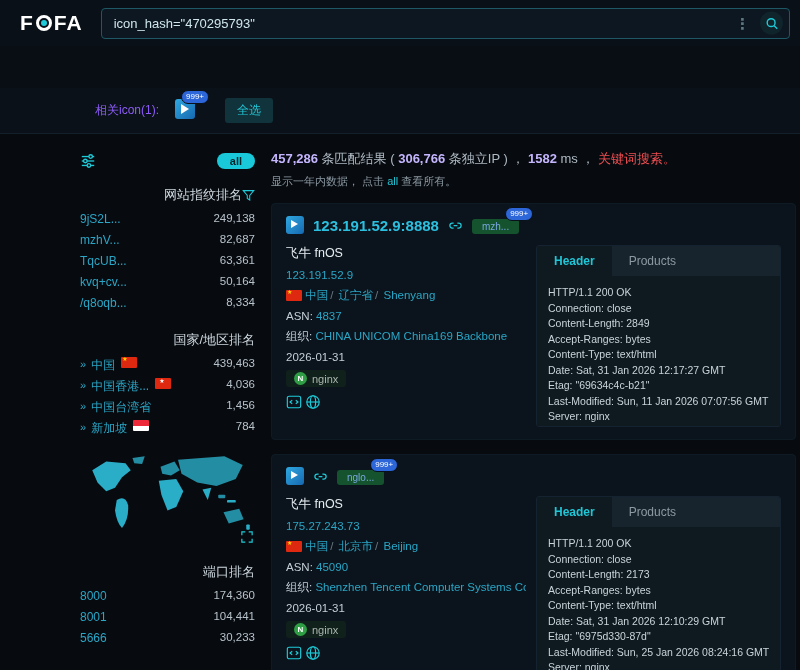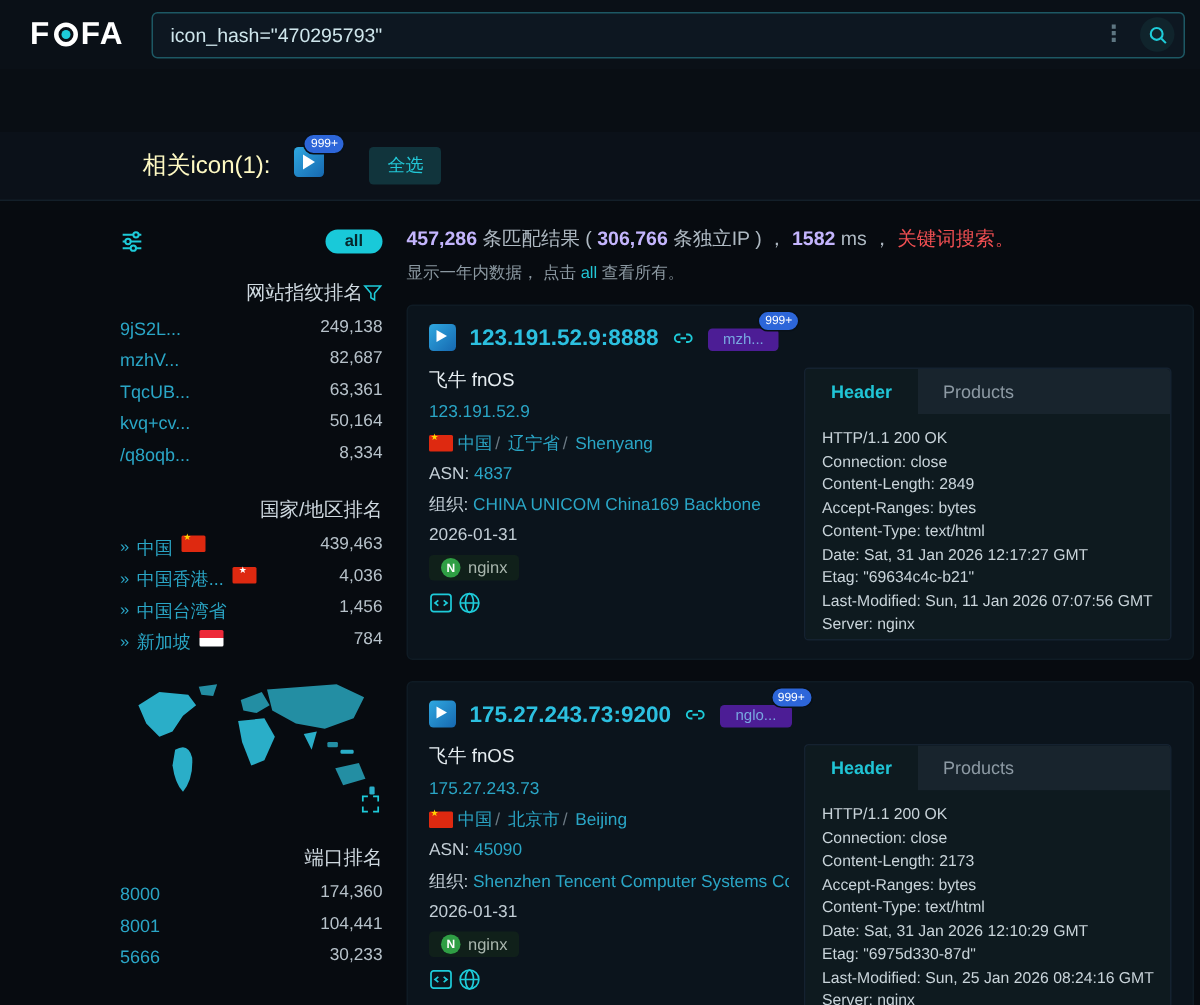--- a/index.html
+++ b/index.html
@@ -14,21 +14,21 @@
   .searchwrap { flex:1; position:relative; }
   .searchwrap input { width:100%; height:31px; background:#0d1721; border:1.5px solid #1d5864; border-radius:4px; color:#cfe6ec; font-size:13px; padding:0 70px 0 12px; outline:none; font-family:"Liberation Sans",sans-serif; }
   .search-controls { position:absolute; right:7px; top:50%; transform:translateY(-50%); display:flex; align-items:center; gap:10px; }
   .kebab { color:#5e7682; font-size:15px; font-weight:bold; cursor:pointer; line-height:1; }
   .kebab::before { content:"⋮"; }
   .search-btn { width:23px; height:23px; border-radius:50%; background:#10242c; display:flex; align-items:center; justify-content:center; cursor:pointer; }
 
   
   .band { height:42px; background:#090e14; }
   .subheader { height:46px; background:#0b1119; border-bottom:1px solid #131f29; display:flex; align-items:center; gap:16px; padding-left:95px; }
-  .related-label { font-size:16px; color:#fef9c3; }
+  .related-label { font-size:12px; color:#8b5cf6; }
   .badge-wrap { position:relative; display:inline-block; }
   .favicon { display:inline-block; width:20px; height:20px; border-radius:3px; background:linear-gradient(135deg,#2fa8e0,#1668b0); position:relative; cursor:pointer; }
   .favicon::after { content:""; position:absolute; left:6px; top:5px; border-left:8px solid #fff; border-top:5px solid transparent; border-bottom:5px solid transparent; }
   .count-badge { position:absolute; top:-9px; right:-14px; background:#2d66d9; color:#fff; font-size:8px; line-height:1; padding:2px 4px; border-radius:7px; border:1px solid #081018;text-align:right; }
   .select-all { background:#11343c; color:#22c7d6; font-size:12px; padding:4px 12px; border-radius:3px; cursor:pointer; margin-left:14px; }
 
   
   .main { display:flex; padding:16px 4px 0 80px; gap:16px; }
   .sidebar { width:175px; flex:none; }
   .results { flex:1; min-width:0; }
@@ -60,21 +60,21 @@
   .stats .num { color:#c4b5fd; font-weight:bold; }
   .stats .red { color:#f04f52; cursor:pointer; }
   .note { font-size:11px; color:#8b98a1; margin-top:6px; }
   .note .tl { color:#22c7d6; cursor:pointer; }
 
   .card { background:#0b141c; border:1px solid #0f1b24; border-radius:4px; padding:12px 14px; margin-top:14px; }
   .card-title { display:flex; align-items:center; gap:9px; }
   .card-title .favicon { width:18px; height:18px; }
   .card-title .favicon::after { left:5px; top:4px; border-left-width:7px; border-top-width:4.5px; border-bottom-width:4.5px; }
   .host { color:#2cc0e0; font-weight:bold; font-size:15px; text-decoration:none; cursor:pointer; }
-  .icon-badge { background:#4c1d95; color:#78a7e0; font-size:10px; padding:2px 10px; border-radius:3px; cursor:pointer; white-space:nowrap; }
+  .icon-badge { background:#14532d; color:#78a7e0; font-size:10px; padding:2px 10px; border-radius:3px; cursor:pointer; white-space:nowrap; }
   .card-body { display:flex; gap:10px; margin-top:11px; }
   .card-left { width:240px; flex:none; font-size:11.5px; }
   .card-left > div, .card-left > a { display:block; margin-bottom:7px; white-space:nowrap; overflow:hidden; }
   .product { color:#e6edf1; font-size:12.5px; }
   a.cl, .card-left a { color:#2aa6c6; text-decoration:none; cursor:pointer; }
   .geo { display:flex; align-items:center; gap:4px; }
   .geo .flag { margin-left:0; }
   .sep::before { content:"/"; color:#6c7a84; margin:0 2px; }
   .k { color:#c3ced6; }
   .date { color:#c3ced6; }
@@ -312,21 +312,20 @@
               <div class="hline">Server: nginx</div>
               <div class="hline">Vary: Accept-Encoding</div>
             </div>
         </div>
       </div>
     </article>
 
     <article class="card">
       <div class="card-title">
         <span class="favicon"></span>
-        <a class="host">175.27.243.73:9200</a>
         <svg viewBox="0 0 24 24" width="15" height="15" fill="none" stroke="#1ecbd9" stroke-width="2">
             <path d="M9 12h6M9 8H7a4 4 0 0 0 0 8h2M15 8h2a4 4 0 0 1 0 8h-2"></path>
           </svg>
         <span class="badge-wrap">
           <span class="icon-badge">nglo...</span>
           <span class="count-badge">999+</span>
         </span>
       </div>
       <div class="card-body">
         <div class="card-left">

